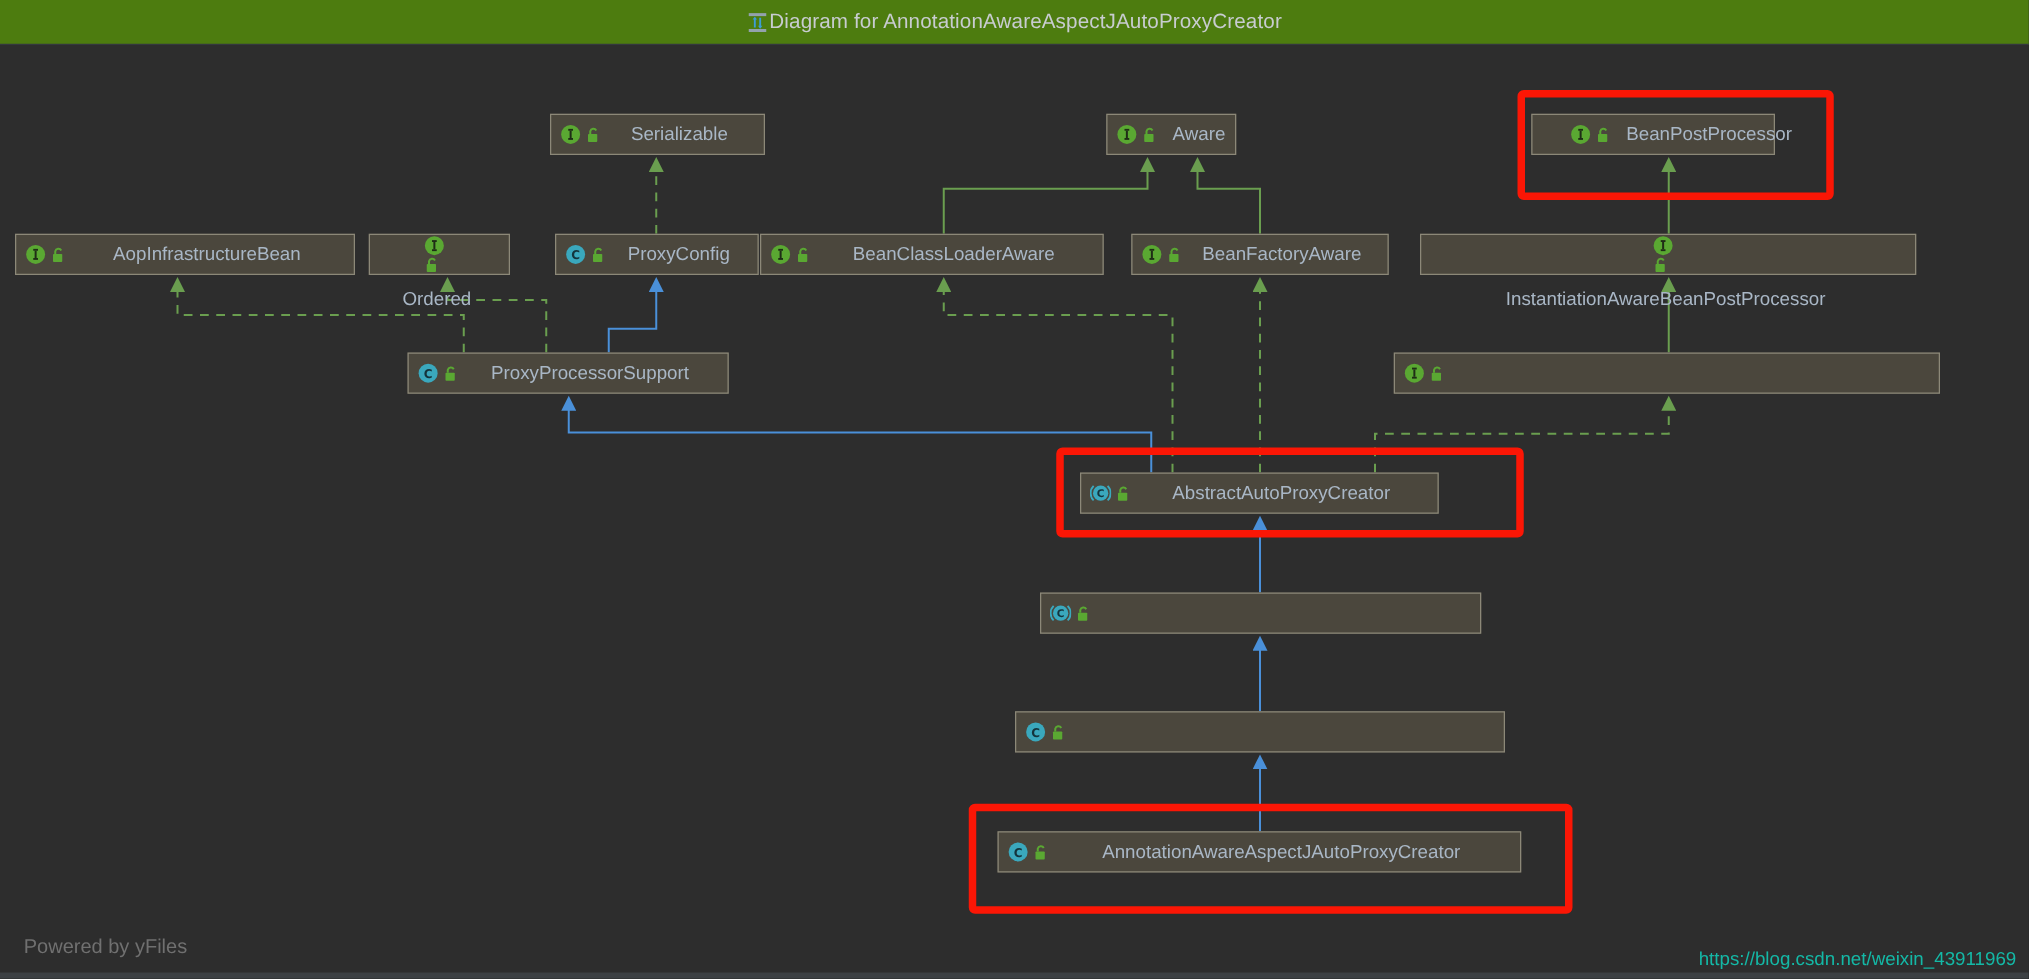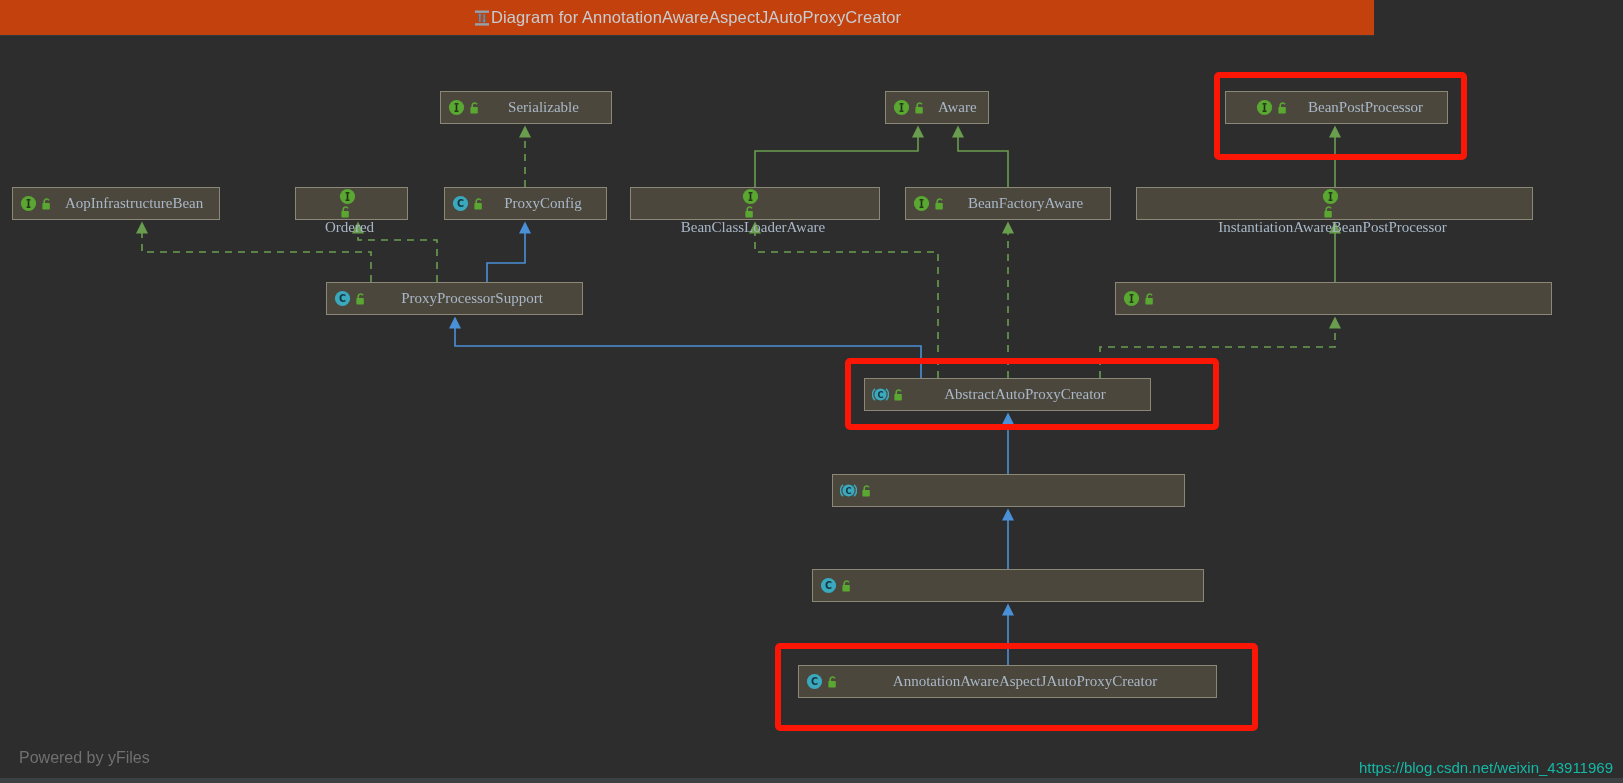--- a/index.html
+++ b/index.html
@@ -15,22 +15,22 @@
   }
   #app {
     position: relative;
     width: 1623px; height: 783px;
     background: #2d2d2d;
   }
 
   
   #titlebar {
     position: absolute; left: 0; top: 0;
-    width: 1374px; height: 36px;
-    background: #c2410c;
+    width: 1623px; height: 36px;
+    background: #4d7c0f;
     border-bottom: 1px solid #34383d;
     display: flex; align-items: center; justify-content: center;
     gap: 0;
   }
   #titlebar .tb-icon {
     width: 18px; height: 18px;
     display: block;
     flex: 0 0 auto;
   }
   #titlebar .tb-text {
@@ -77,25 +77,25 @@
     display: block;
     margin-right: 3px;
   }
   .node .lock-icon {
     flex: 0 0 auto;
     width: 13px; height: 14px;
     display: block;
     margin-right: 6px;
   }
   .node .nlabel {
-    font-family: Liberation Serif, serif;
+    font-family: Liberation Sans, sans-serif;
     font-size: 15px;
     color: #a9b7c6;
     letter-spacing: 0px;
-    margin: 0 auto;
+    margin: 12px auto;
     padding-right: 4px;
     padding-left: 6px;
   }
 
   
   .hl-rect {
     position: absolute;
     border: 6px solid #fb1605;
     border-radius: 5px;
     z-index: 8;
@@ -253,34 +253,34 @@
             <rect x="6.6" y="4.1" width="3.8" height="1.5" fill="#1f2d16"></rect>
             <rect x="7.7" y="5.6" width="1.6" height="5.8" fill="#1f2d16"></rect>
             <rect x="6.6" y="11.4" width="3.8" height="1.5" fill="#1f2d16"></rect>
           </svg>
           <svg class="lock-icon" viewBox="0 0 13 14">
             <path d="M4.2,6.2 L4.2,4.0 A2.6,2.6 0 0 1 9.0,3.4" stroke="#5aa832" stroke-width="1.6" fill="none"></path>
             <rect x="2.4" y="6.1" width="7.4" height="6.4" rx="0.7" fill="#5aa832"></rect>
           </svg>
           <span class="nlabel">Aware</span>
         </div>
-        <div class="node" style="left: 1225px; top: 55px; width: 223px; padding-left: 30px;">
+        <div class="node" style="left: 1225px; top: 55px; width: 195px; padding-left: 30px;">
           <svg class="kind-icon" viewBox="0 0 17 17">
             <circle cx="8.5" cy="8.5" r="7.6" fill="#5aa832"></circle>
             <rect x="6.6" y="4.1" width="3.8" height="1.5" fill="#1f2d16"></rect>
             <rect x="7.7" y="5.6" width="1.6" height="5.8" fill="#1f2d16"></rect>
             <rect x="6.6" y="11.4" width="3.8" height="1.5" fill="#1f2d16"></rect>
           </svg>
           <svg class="lock-icon" viewBox="0 0 13 14">
             <path d="M4.2,6.2 L4.2,4.0 A2.6,2.6 0 0 1 9.0,3.4" stroke="#5aa832" stroke-width="1.6" fill="none"></path>
             <rect x="2.4" y="6.1" width="7.4" height="6.4" rx="0.7" fill="#5aa832"></rect>
           </svg>
           <span class="nlabel">BeanPostProcessor</span>
         </div>
-        <div class="node" style="left: 12px; top: 151px; width: 208px;">
+        <div class="node" style="left: 12px; top: 151px; width: 272px;">
           <svg class="kind-icon" viewBox="0 0 17 17">
             <circle cx="8.5" cy="8.5" r="7.6" fill="#5aa832"></circle>
             <rect x="6.6" y="4.1" width="3.8" height="1.5" fill="#1f2d16"></rect>
             <rect x="7.7" y="5.6" width="1.6" height="5.8" fill="#1f2d16"></rect>
             <rect x="6.6" y="11.4" width="3.8" height="1.5" fill="#1f2d16"></rect>
           </svg>
           <svg class="lock-icon" viewBox="0 0 13 14">
             <path d="M4.2,6.2 L4.2,4.0 A2.6,2.6 0 0 1 9.0,3.4" stroke="#5aa832" stroke-width="1.6" fill="none"></path>
             <rect x="2.4" y="6.1" width="7.4" height="6.4" rx="0.7" fill="#5aa832"></rect>
           </svg>
@@ -303,21 +303,21 @@
           <svg class="kind-icon" viewBox="0 0 17 17">
             <circle cx="8.5" cy="8.5" r="7.6" fill="#3aa8bd"></circle>
             <text x="8.5" y="12.4" font-family="DejaVu Sans, sans-serif" font-size="9.6" font-weight="bold" fill="#14343c" text-anchor="middle">C</text>
           </svg>
           <svg class="lock-icon" viewBox="0 0 13 14">
             <path d="M4.2,6.2 L4.2,4.0 A2.6,2.6 0 0 1 9.0,3.4" stroke="#5aa832" stroke-width="1.6" fill="none"></path>
             <rect x="2.4" y="6.1" width="7.4" height="6.4" rx="0.7" fill="#5aa832"></rect>
           </svg>
           <span class="nlabel">ProxyConfig</span>
         </div>
-        <div class="node" style="left: 630px; top: 151px; width: 250px; flex-direction: column;">
+        <div class="node" style="left: 608px; top: 151px; width: 275px;">
           <svg class="kind-icon" viewBox="0 0 17 17">
             <circle cx="8.5" cy="8.5" r="7.6" fill="#5aa832"></circle>
             <rect x="6.6" y="4.1" width="3.8" height="1.5" fill="#1f2d16"></rect>
             <rect x="7.7" y="5.6" width="1.6" height="5.8" fill="#1f2d16"></rect>
             <rect x="6.6" y="11.4" width="3.8" height="1.5" fill="#1f2d16"></rect>
           </svg>
           <svg class="lock-icon" viewBox="0 0 13 14">
             <path d="M4.2,6.2 L4.2,4.0 A2.6,2.6 0 0 1 9.0,3.4" stroke="#5aa832" stroke-width="1.6" fill="none"></path>
             <rect x="2.4" y="6.1" width="7.4" height="6.4" rx="0.7" fill="#5aa832"></rect>
           </svg>

